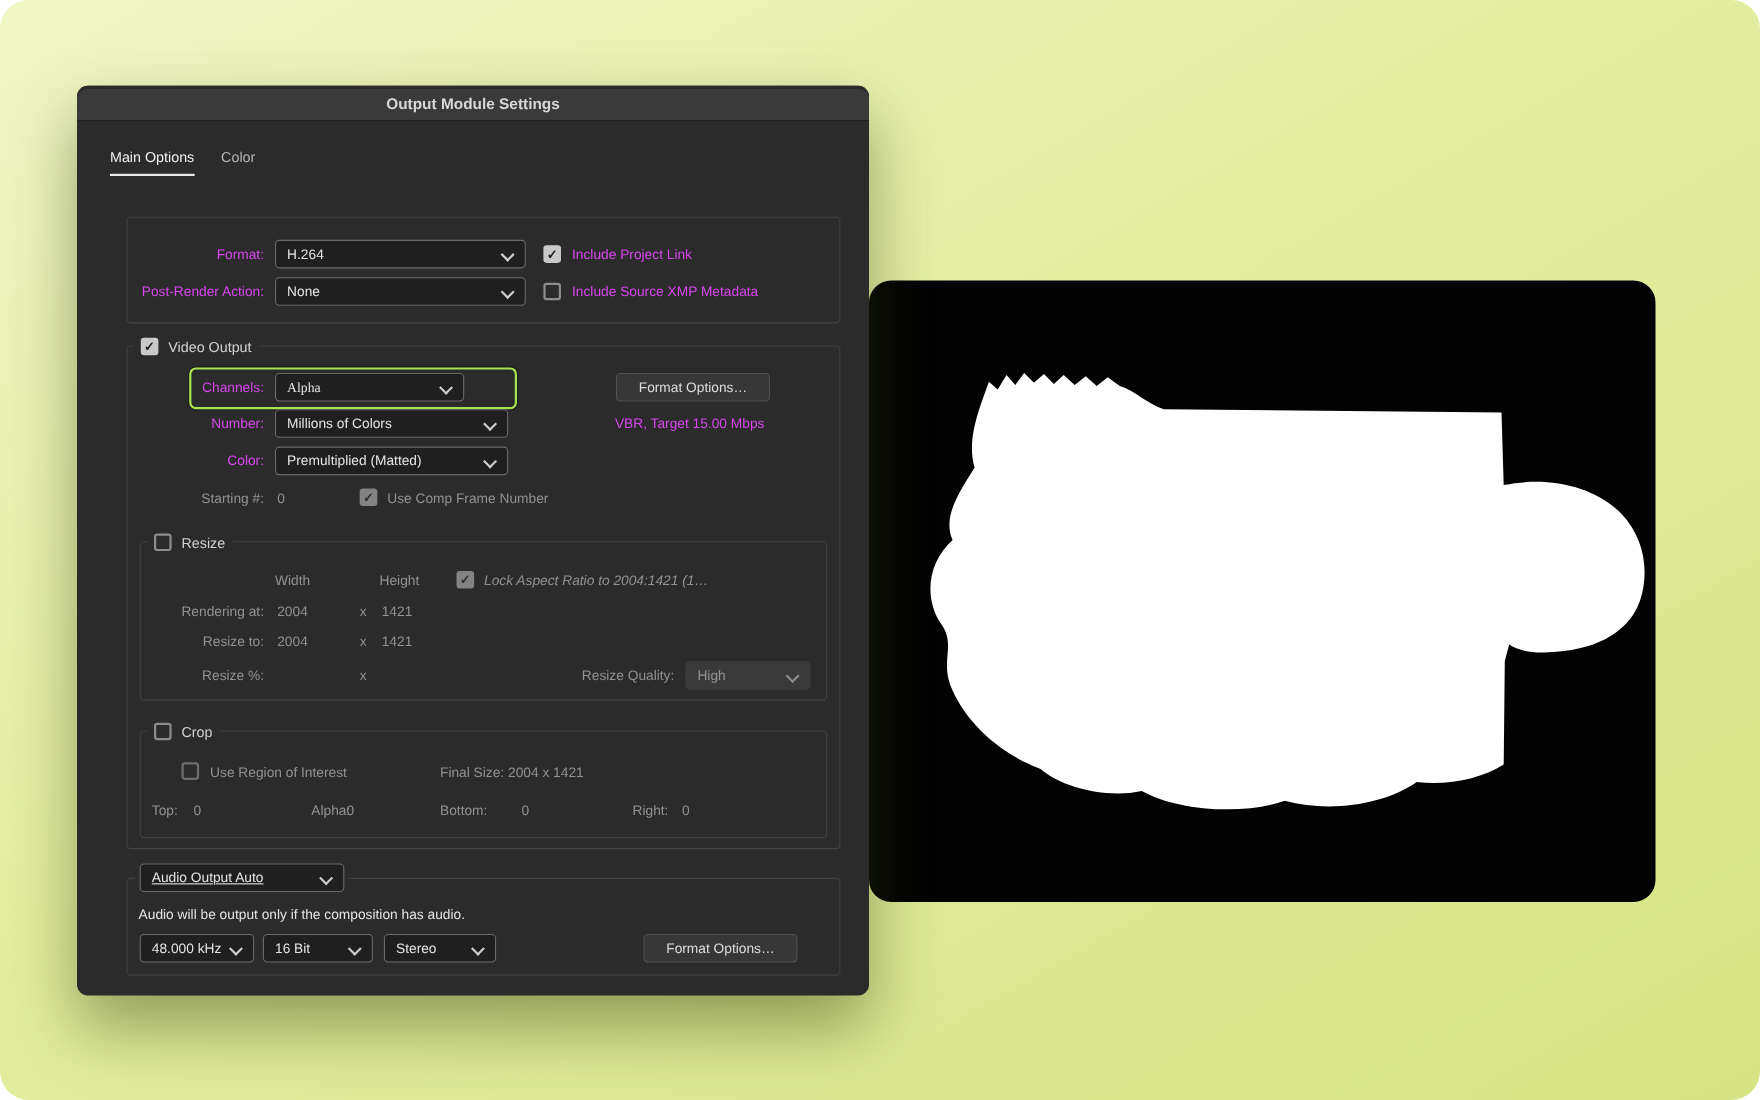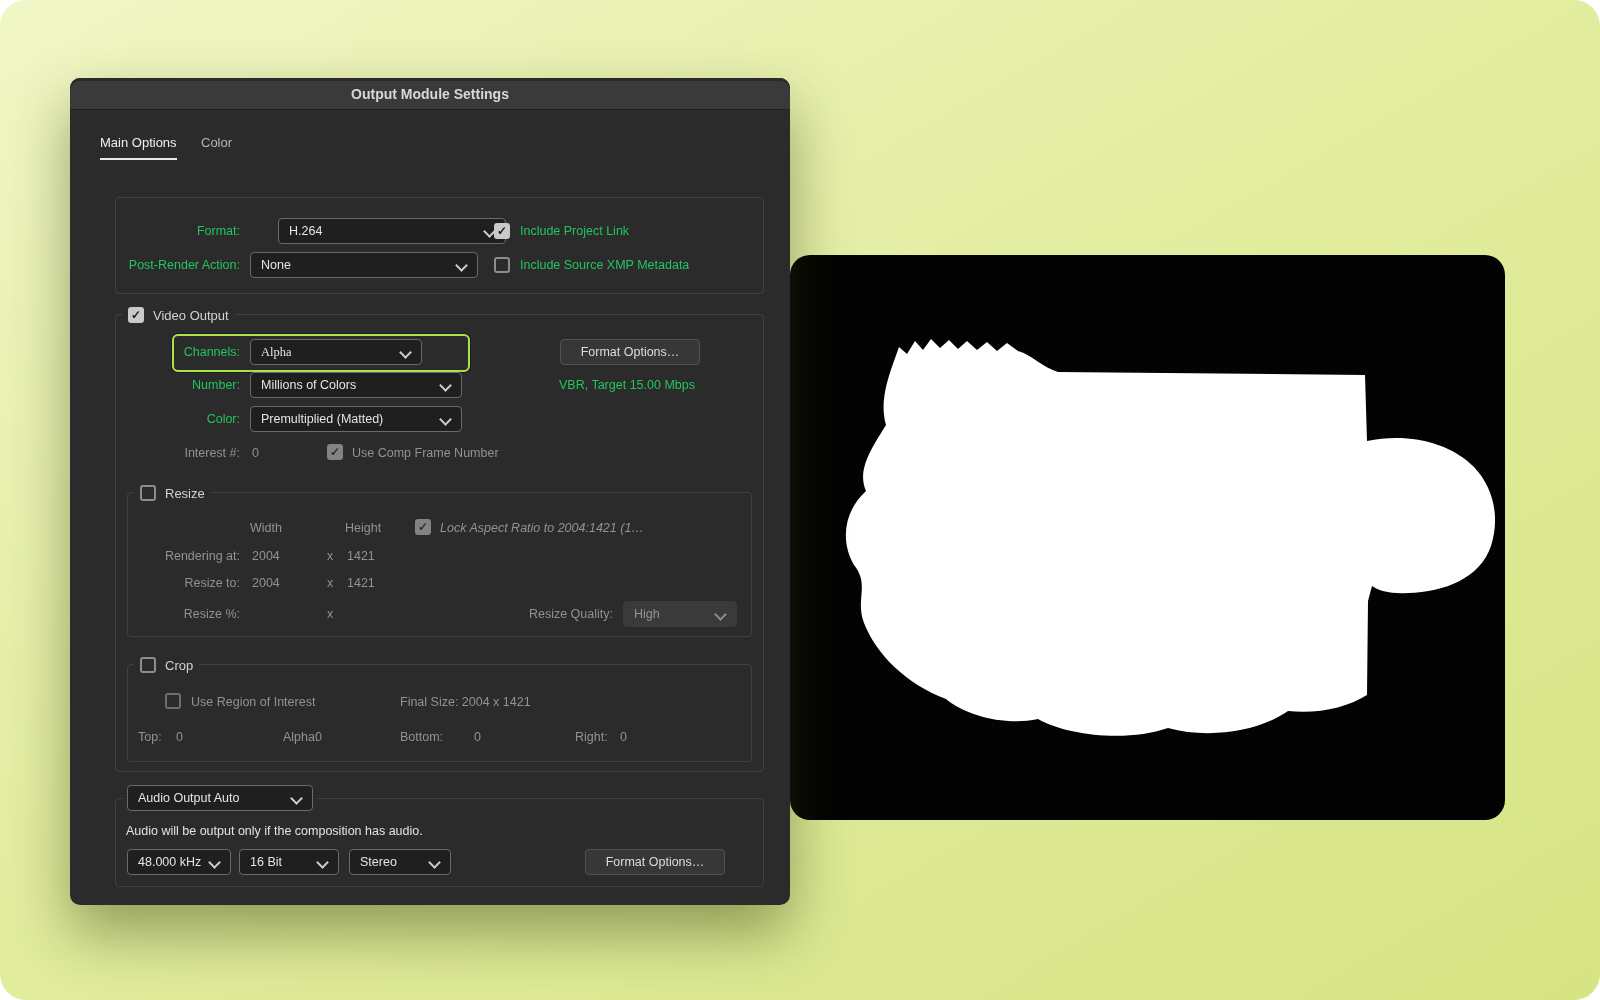--- a/index.html
+++ b/index.html
@@ -13,21 +13,21 @@
           border-radius:10px;box-shadow:0 28px 60px rgba(45,60,10,.45);}
   .titlebar{position:absolute;left:0;top:0;width:720px;height:31px;background:#3a3a3a;
             border-radius:10px 10px 0 0;border-bottom:1px solid #1f1f1f;
             display:flex;align-items:center;justify-content:center;
             color:#d8d8d8;font-size:14px;font-weight:bold;
             box-shadow:inset 0 3px 0 rgba(0,0,0,.25);}
   .tab{position:absolute;top:57px;font-size:13px;color:#b5b5b5;padding-bottom:8px;cursor:default;}
   .tab.active{color:#f0f0f0;border-bottom:2px solid #e9e9e9;}
   
   .groupbox{position:absolute;border:1px solid #414141;border-radius:4px;}
-  .lbl{position:absolute;font-size:12.5px;color:#22c55e;white-space:nowrap;}
+  .lbl{position:absolute;font-size:12.5px;color:#d946ef;white-space:nowrap;}
   .lbl-r{text-align:right;}
   .dim{color:#929292;}
   .note{color:#e3e3e3;}
   .dd{position:absolute;height:26px;background:#1f1f1f;border:1px solid #6a6a6a;border-radius:4px;
       box-sizing:border-box;display:flex;align-items:center;padding:0 28px 0 10px;
       color:#e4e4e4;font-size:12.5px;white-space:nowrap;overflow:hidden;}
   .dd.disabled{background:#3a3a3a;border-color:#3a3a3a;color:#949494;}
   .chev{position:absolute;right:11px;top:8px;width:7px;height:7px;
         border-right:2px solid #cdcdcd;border-bottom:2px solid #cdcdcd;transform:rotate(45deg);}
   .dd.disabled .chev{border-color:#8d8d8d;}
@@ -41,21 +41,21 @@
   .cb.on.dimcb{background:#838383;}
   .cb.on.dimcb .ck{color:#2e2e2e;}
   .cb.off{border:2px solid #8d8d8d;background:transparent;}
   .cb.off.dimcb{border-color:#6e6e6e;}
   .legend{position:absolute;display:flex;align-items:center;gap:9px;background:#2b2b2b;
           padding:0 6px;height:18px;}
   .legend .cb{position:relative;flex:0 0 auto;}
   .legend .ltext{font-size:13px;color:#d2d2d2;white-space:nowrap;}
   .hl{position:absolute;border:2px solid #a9e34d;border-radius:6px;pointer-events:none;
       box-shadow:0 0 0 1px rgba(0,0,0,.35);}
-  .legend-mask{box-shadow:0 0 0 4px #2b2b2b;}
+  .legend-mask{box-shadow:0 0 0 4px #2b2b2b;text-decoration:underline;}
 </style>
 </head>
 <body>
 
 <div class="stage">
 
   <div class="preview-panel">
     <svg width="715" height="565" viewBox="0 0 715 565">
       <path fill="#ffffff" d="M 96 170
         C 90 150 96 128 104 106
@@ -83,21 +83,21 @@
     <div class="titlebar">
       <span>Output Module Settings</span>
     </div>
 
     <div class="tab active" style="left:30px;">Main Options</div>
     <div class="tab" style="left:131px;">Color</div>
 
     <div class="groupbox" style="left:45px;top:119px;width:647px;height:95px;"></div>
 
     <div class="lbl lbl-r" style="left:40px;top:146px;width:130px;">Format:</div>
-    <div class="dd" style="left:180px;top:140px;width:228px;margin-left:28px;">
+    <div class="dd" style="left:180px;top:140px;width:228px;">
       <span>H.264</span>
       <span class="chev"></span>
     </div>
     <div class="cb on" style="left:424px;top:145px;">
       <span class="ck">✓</span>
     </div>
     <div class="lbl" style="left:450px;top:146px;">Include Project Link</div>
 
     <div class="lbl lbl-r" style="left:20px;top:180px;width:150px;">Post-Render Action:</div>
     <div class="dd" style="left:180px;top:174px;width:228px;">
@@ -129,21 +129,21 @@
       <span class="chev"></span>
     </div>
     <div class="lbl" style="left:489px;top:300px;">VBR, Target 15.00 Mbps</div>
 
     <div class="lbl lbl-r" style="left:60px;top:334px;width:110px;">Color:</div>
     <div class="dd" style="left:180px;top:328px;width:212px;">
       <span>Premultiplied (Matted)</span>
       <span class="chev"></span>
     </div>
 
-    <div class="lbl lbl-r dim" style="left:60px;top:368px;width:110px;">Interest #:</div>
+    <div class="lbl lbl-r dim" style="left:60px;top:368px;width:110px;">Starting #:</div>
     <div class="lbl dim" style="left:182px;top:368px;">0</div>
     <div class="cb on dimcb" style="left:257px;top:366px;">
       <span class="ck">✓</span>
     </div>
     <div class="lbl dim" style="left:282px;top:368px;">Use Comp Frame Number</div>
 
     <div class="groupbox" style="left:57px;top:414px;width:623px;height:143px;"></div>
     <div class="legend" style="left:64px;top:406px;">
       <span class="cb off"></span>
       <span class="ltext">Resize</span>

